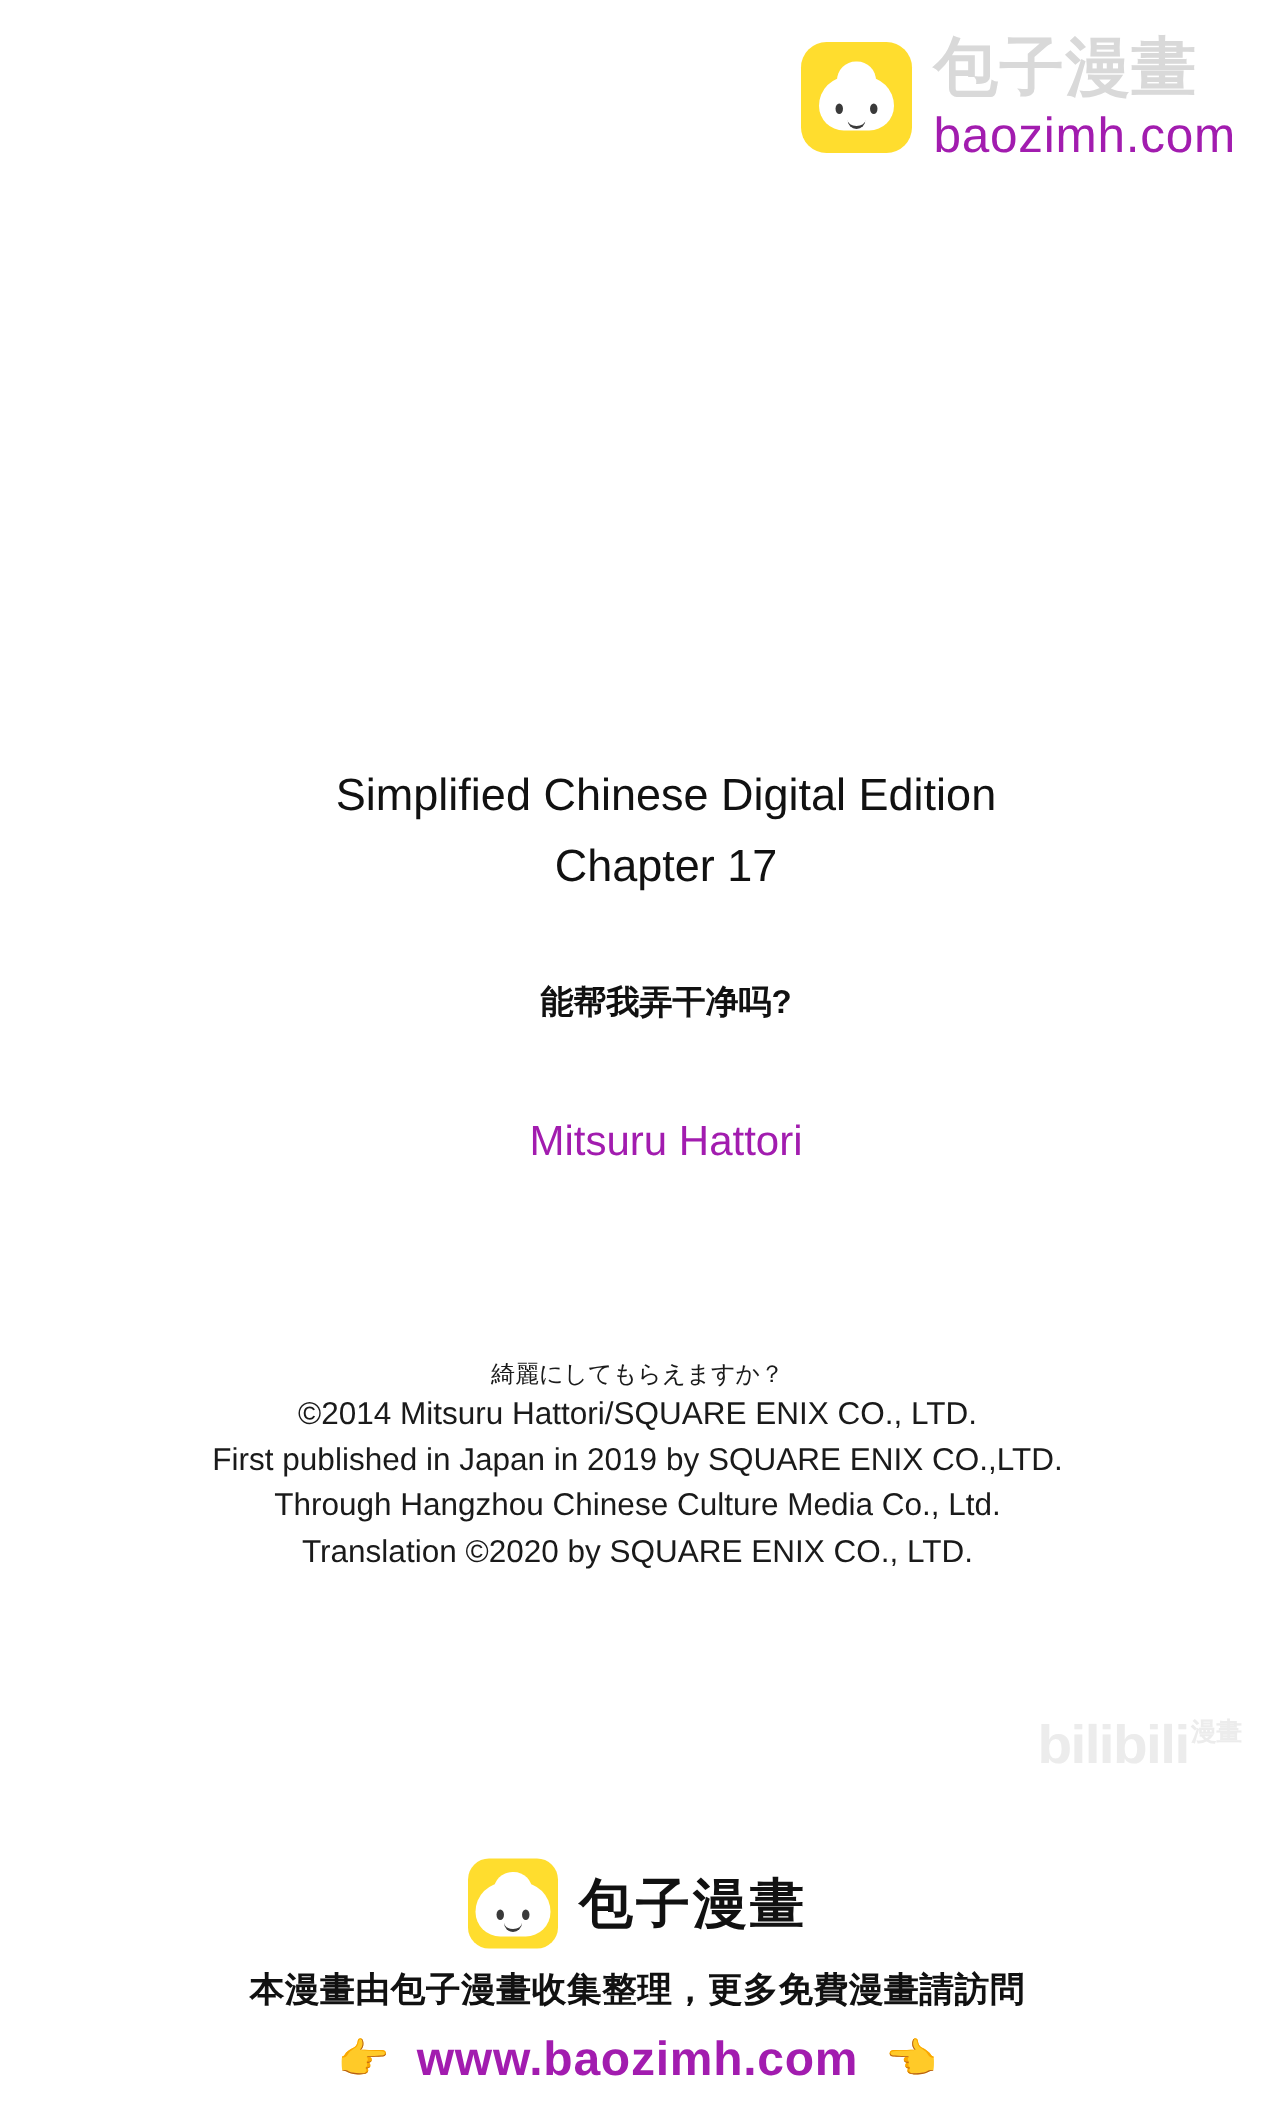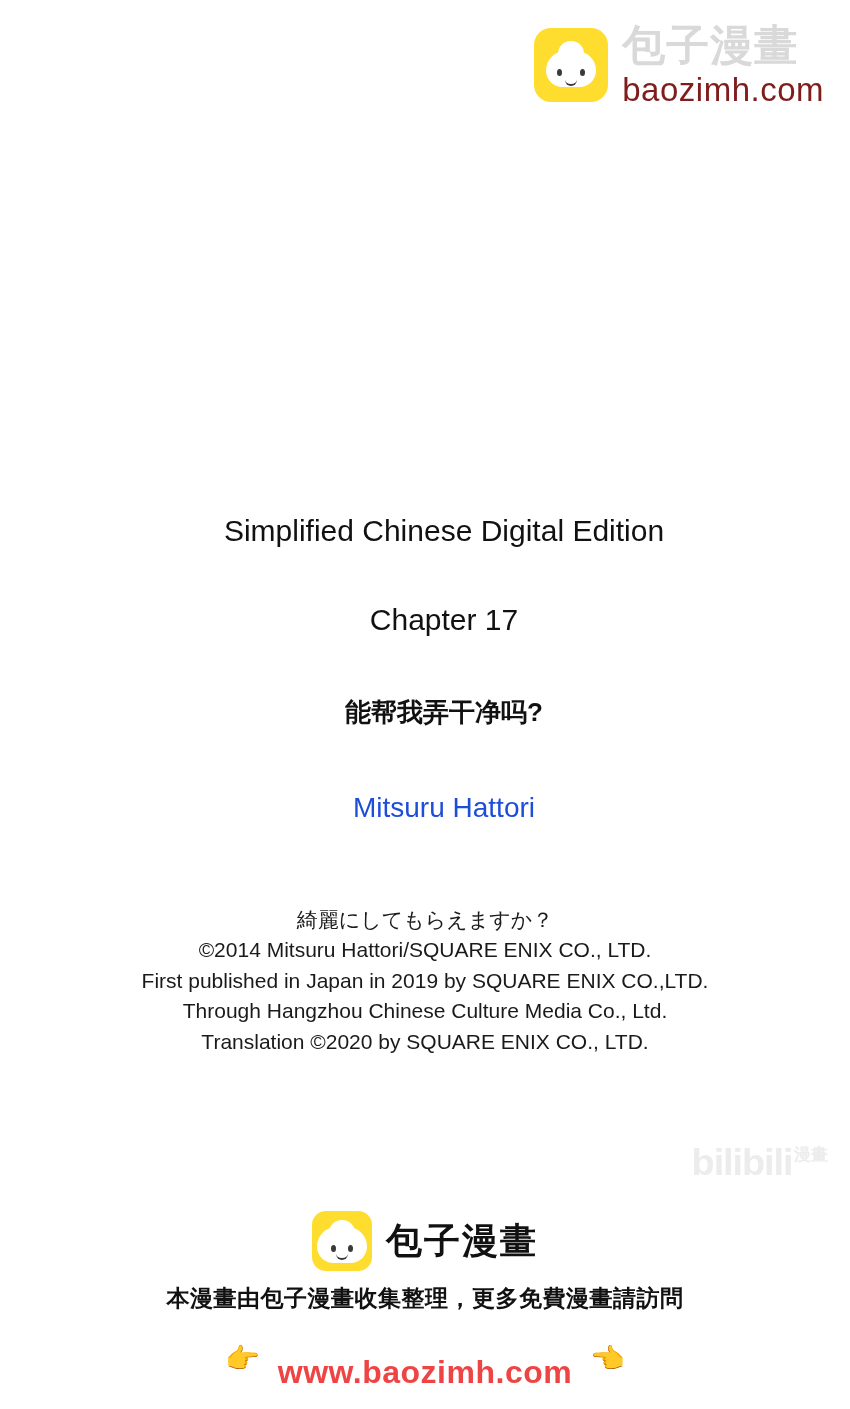--- a/index.html
+++ b/index.html
@@ -75,21 +75,21 @@
   }
   .top-watermark .wm-text-cn {
     font-size: 43px;
     font-weight: bold;
     color: #d9d9d9;
     letter-spacing: 1px;
     line-height: 1;
   }
   .top-watermark .wm-text-en {
     font-size: 33px;
-    color: #7f1d1d;
+    color: #a21caf;
     line-height: 1;
     margin-top: 6px;
     letter-spacing: 0.5px;
   }
   .wm-stack {
     display: flex;
     flex-direction: column;
     align-items: flex-start;
   }
 
@@ -104,46 +104,45 @@
   }
   .title-line {
     font-size: 30px;
     line-height: 1.55;
     color: #111;
   }
   .chapter-line {
     font-size: 30px;
     line-height: 1.55;
     color: #111;
-    margin-top: 42px;
   }
   .cn-subtitle {
     margin-top: 52px;
-    font-size: 26px;
+    font-size: 22px;
     font-weight: bold;
     color: #111;
   }
   .author {
     margin-top: 62px;
     font-size: 28px;
-    color: #1d4ed8;
+    color: #a21caf;
   }
 
   .legal {
     position: absolute;
     left: 0;
     right: 0;
     top: 905px;
     text-align: center;
     font-size: 21px;
     line-height: 1.45;
     color: #1a1a1a;
   }
   .legal .jp {
-    font-size: 21px;
+    font-size: 16px;
   }
 
   
   .bili-watermark {
     position: absolute;
     right: 22px;
     top: 1145px;
     display: flex;
     align-items: flex-start;
     color: #ececec;
@@ -198,23 +197,22 @@
   .footer-url-row {
     margin-top: 12px;
     display: flex;
     align-items: center;
     justify-content: center;
     gap: 18px;
   }
   .footer-url {
     font-size: 32px;
     font-weight: bold;
-    color: #ef4444;
+    color: #a21caf;
     letter-spacing: 0.5px;
-    margin-top: 28px;
   }
   .hand {
     font-size: 28px;
     line-height: 1;
   }
 </style>
 </head>
 <body>
 
 <div class="top-watermark">

